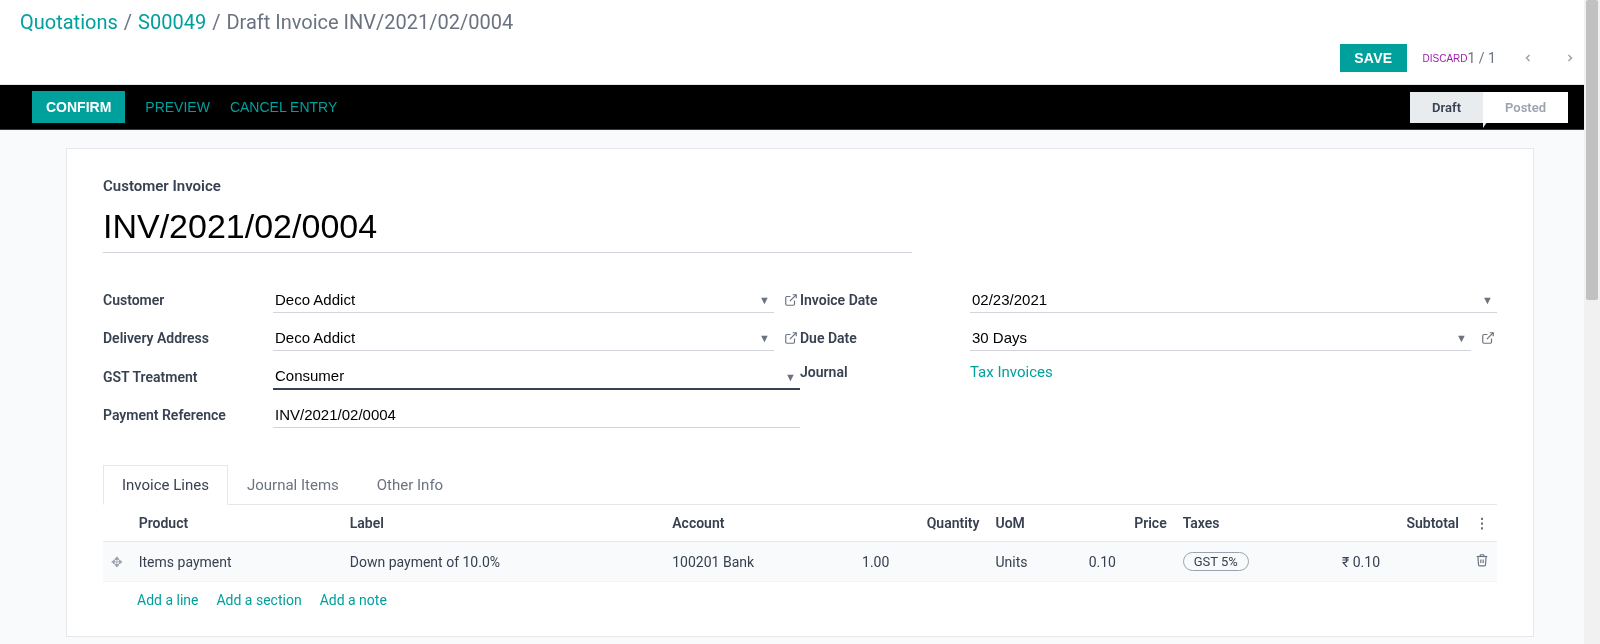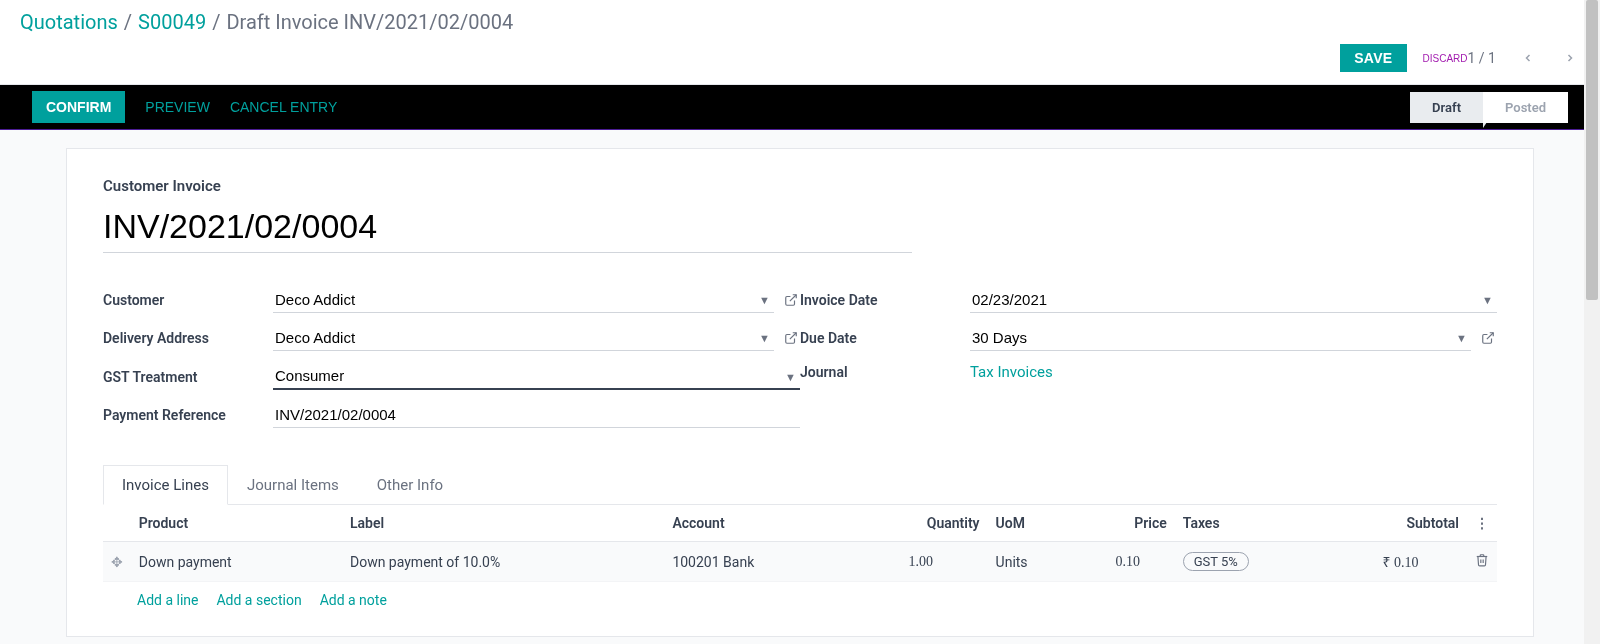--- a/index.html
+++ b/index.html
@@ -185,21 +185,21 @@
     color: #374151;
     border-bottom: 1px solid #e5e7eb;
   }
   .table th.right { text-align: right; }
   .table td {
     padding: 10px 8px;
     font-size: 14px;
     border-bottom: 1px solid #f3f4f6;
     background: #f9fafb;
   }
-  .table td.right { text-align: center; font-family: Liberation Serif, serif; }
+  .table td.right { text-align: left; }
   .handle { color: #9ca3af; cursor: move; width: 24px; text-align: center; }
   .tax-pill {
     display: inline-block;
     border: 1px solid #9ca3af;
     border-radius: 12px;
     padding: 1px 10px;
     font-size: 13px;
   }
   .add-links {
     display: flex;
@@ -377,21 +377,21 @@
           <th>UoM</th>
           <th class="right">Price</th>
           <th>Taxes</th>
           <th class="right">Subtotal</th>
           <th style="width:26px" class="right"><span class="kebab">⋮</span></th>
         </tr>
       </thead>
       <tbody>
         <tr>
           <td class="handle">✥</td>
-          <td>Down payment</td>
+          <td>Items payment</td>
           <td>Down payment of 10.0%</td>
           <td>100201 Bank</td>
           <td class="right">1.00</td>
           <td>Units</td>
           <td class="right">0.10</td>
           <td><span class="tax-pill">GST 5%</span></td>
           <td class="right">₹ 0.10</td>
           <td class="right"><span style="color:#6b7280;cursor:pointer;">
             <svg width="14" height="14" viewBox="0 0 24 24" fill="none" stroke="currentColor" stroke-width="2">
                   <polyline points="3 6 5 6 21 6"></polyline>

